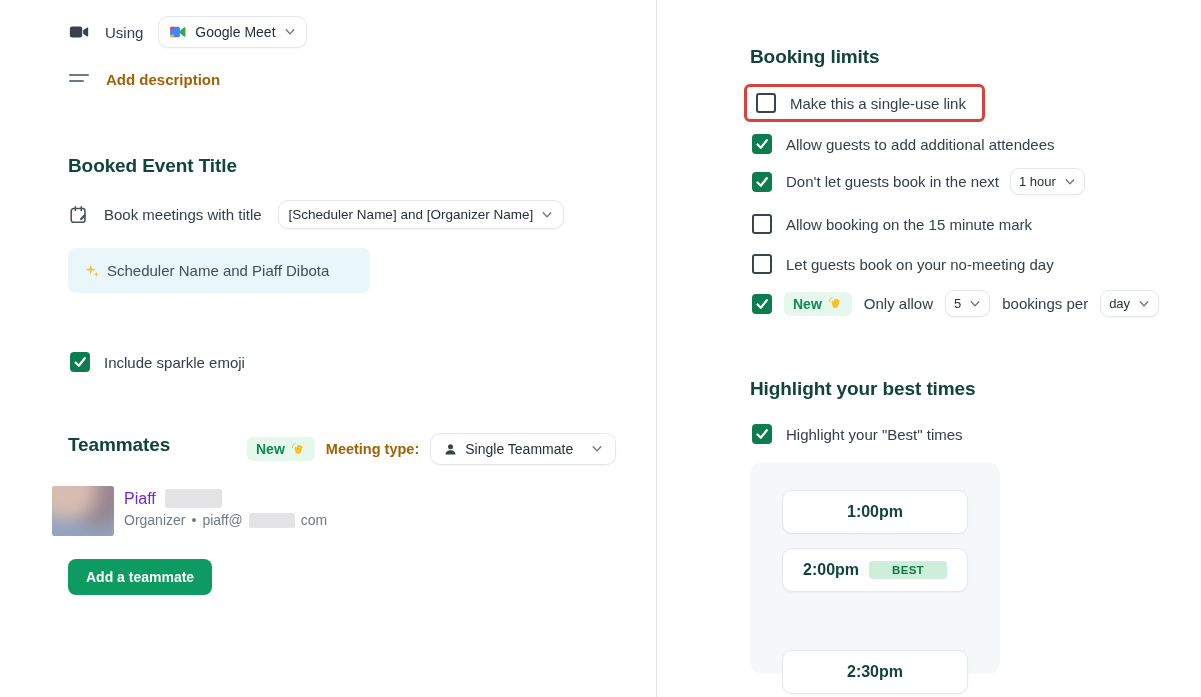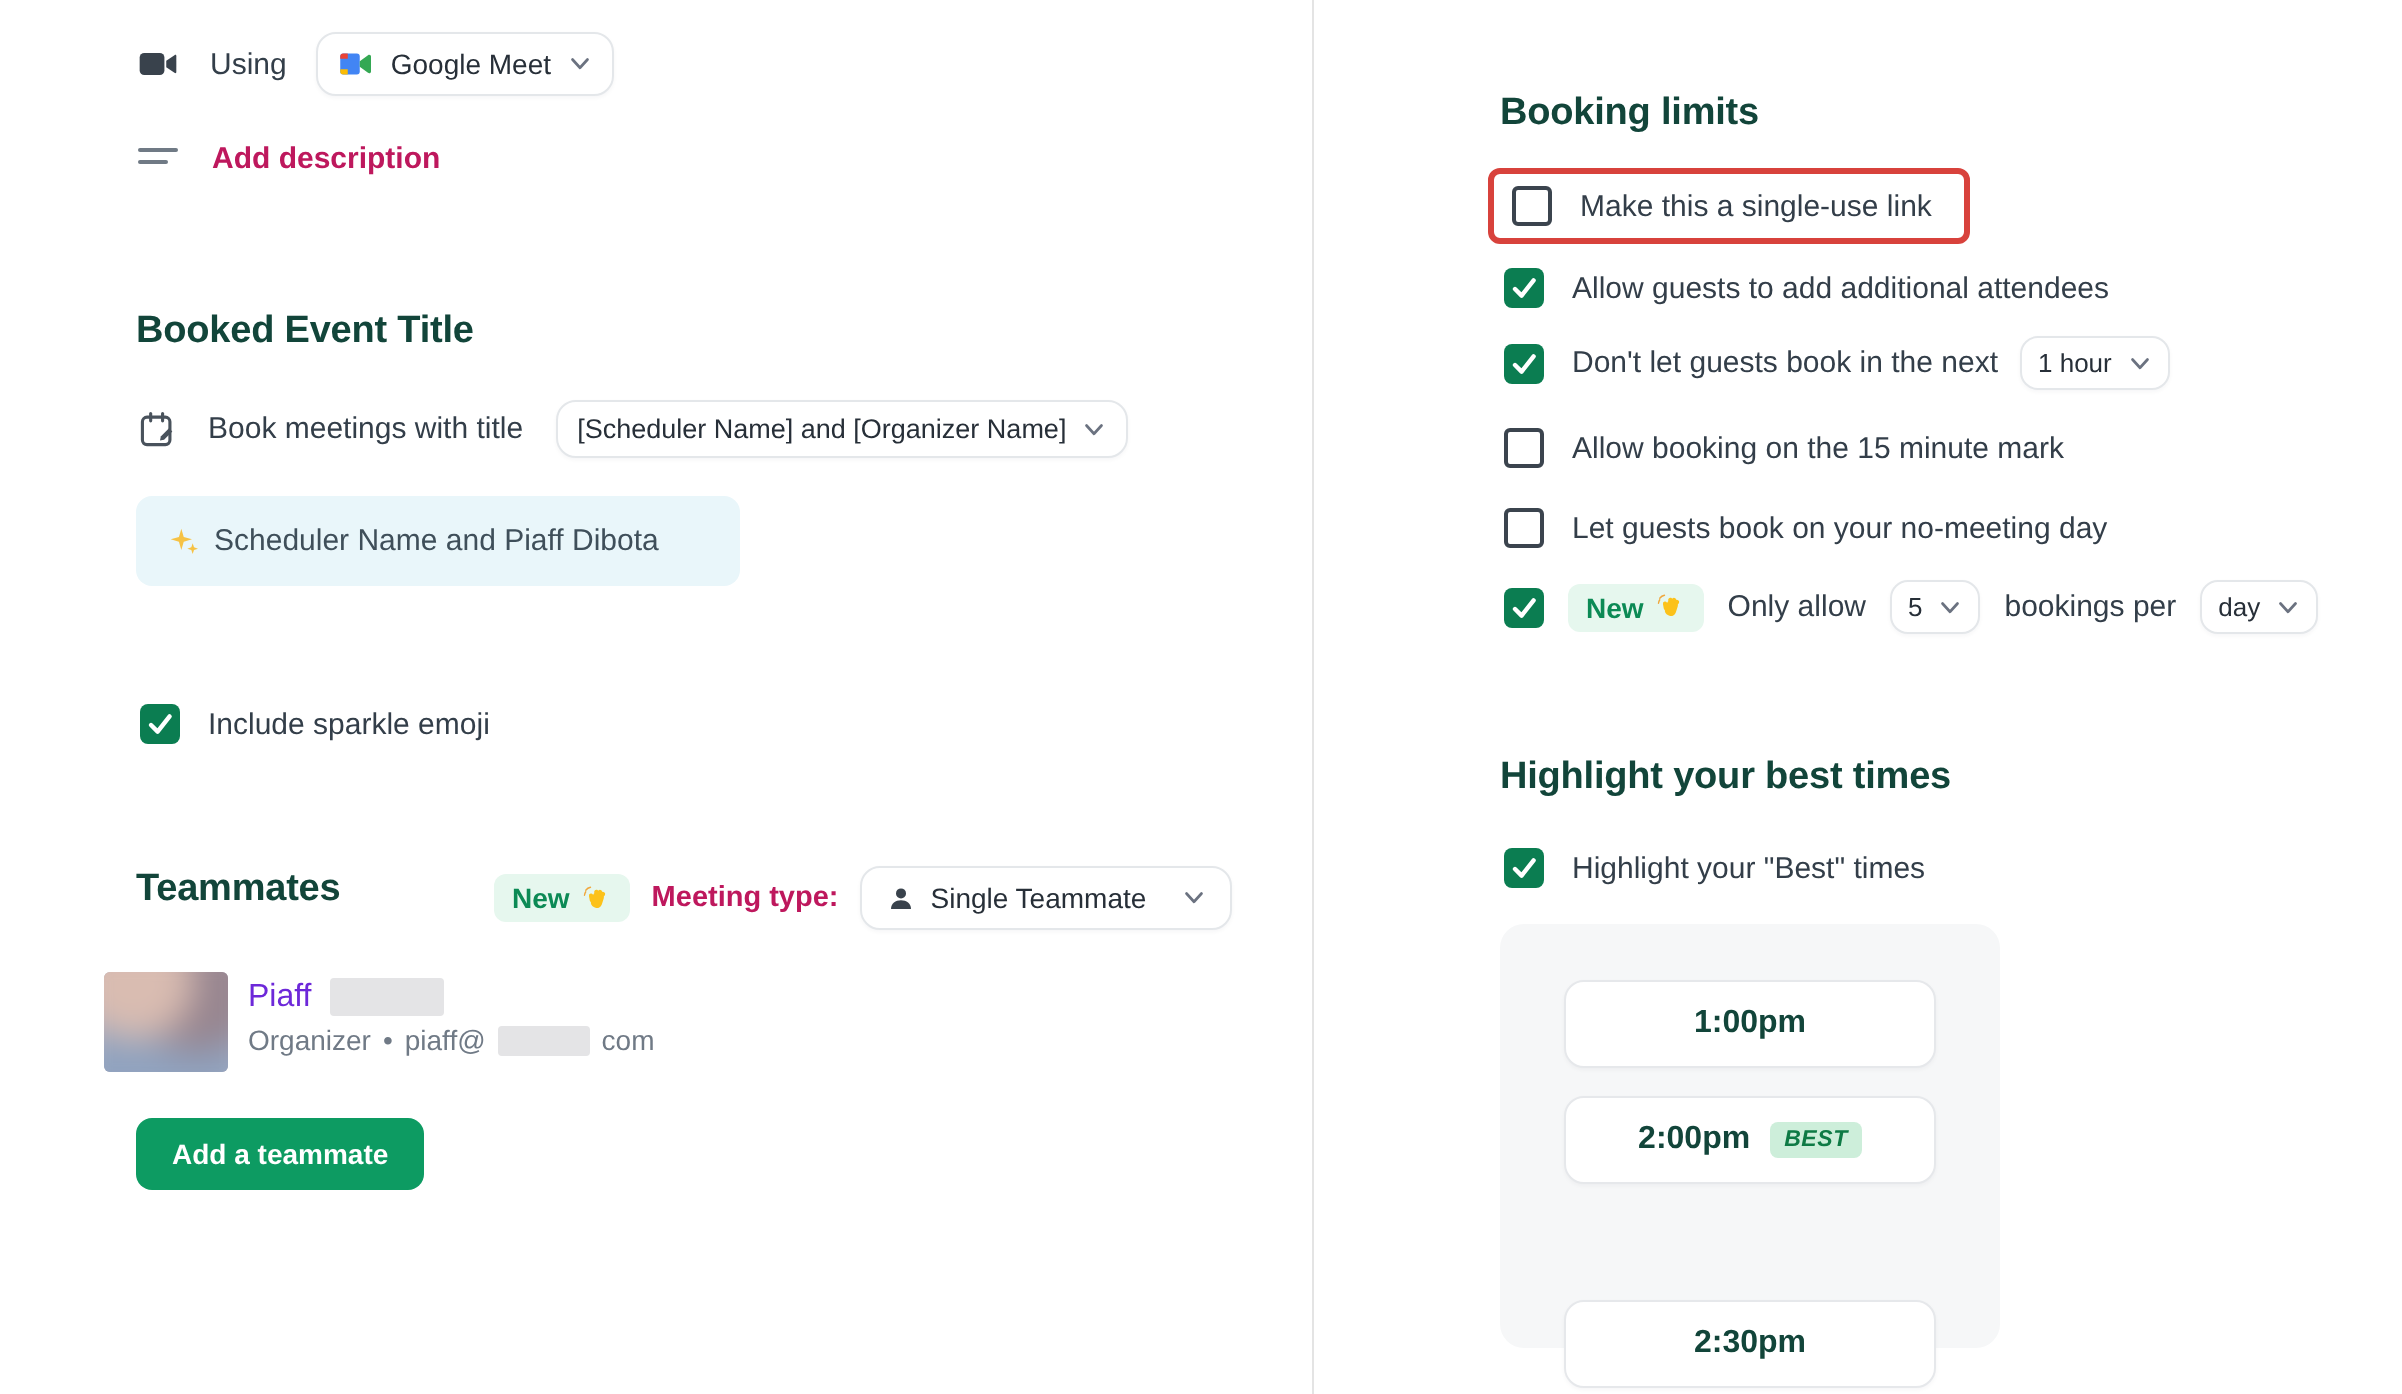--- a/index.html
+++ b/index.html
@@ -7,21 +7,21 @@
   body { font-family: "Liberation Sans", "DejaVu Sans", sans-serif; color: #2b353f; }
   #stage { position: relative; width: 1201px; height: 697px; background: #fff; }
 
   .divider { position: absolute; left: 656px; top: 0; width: 1px; height: 697px; background: #e4e4e4; }
 
   .abs { position: absolute; }
   .row { position: absolute; display: flex; align-items: center; }
 
   .h1 { font-size: 19px; font-weight: 700; color: #12453a; letter-spacing: -0.1px; }
   .lbl { font-size: 15px; color: #333e49; }
-  .lbl-b { font-size: 15px; font-weight: 700; color: #be185d; }
+  .lbl-b { font-size: 15px; font-weight: 700; color: #a16207; }
 
   
   .pill { display: inline-flex; align-items: center; gap: 8px; background: #fff;
           border: 1px solid #e4e7ea; border-radius: 10px; padding: 6px 10px;
           box-shadow: 0 1px 2px rgba(20,30,40,.04); cursor: pointer; }
   .pill .ptxt { font-size: 13.5px; color: #272f38; white-space: nowrap; }
   .pill-sm { padding: 5px 8px; border-radius: 9px; }
   .pill-sm .ptxt { font-size: 13px; }
   .chev { width: 12px; height: 12px; flex: 0 0 auto; }
 
@@ -30,21 +30,21 @@
         align-items: center; justify-content: center; cursor: pointer; }
   .cb.on { background: #0b7d51; border-radius: 4px; }
   .cb.off { background: #fff; border: 2px solid #3b444e; border-radius: 3px; }
   .cb svg { width: 14px; height: 14px; }
   .cbgap { gap: 14px; }
 
   
   .badge-new { display: inline-flex; align-items: center; gap: 6px; background: #e6f7ee;
                color: #0c8a55; font-weight: 700; font-size: 14px; padding: 4px 9px; border-radius: 6px; }
   .badge-best { background: #cdeeda; color: #0e7a45; font-weight: 700; font-size: 11.5px;
-                letter-spacing: .3px; padding: 3px 7px; border-radius: 4px; font-style: italic; }
+                letter-spacing: .3px; padding: 3px 23px; border-radius: 4px; }
 
   
   .info-box { position: absolute; left: 68px; top: 248px; width: 302px; background: #e9f6fa;
               border-radius: 8px; padding: 11px 16px; }
   .info-box .l1 { font-size: 15px; color: #3f4f5a; line-height: 23px; }
   .info-box .l2 { font-size: 15px; color: #3f4f5a; line-height: 23px; display: flex; align-items: center; gap: 7px; }
 
   
   .hl-red { position: absolute; left: 744px; top: 84px; border: 3px solid #d8423c;
             border-radius: 6px; padding: 6px 16px 6px 9px; display: flex; align-items: center; gap: 14px; background: #fff; }

